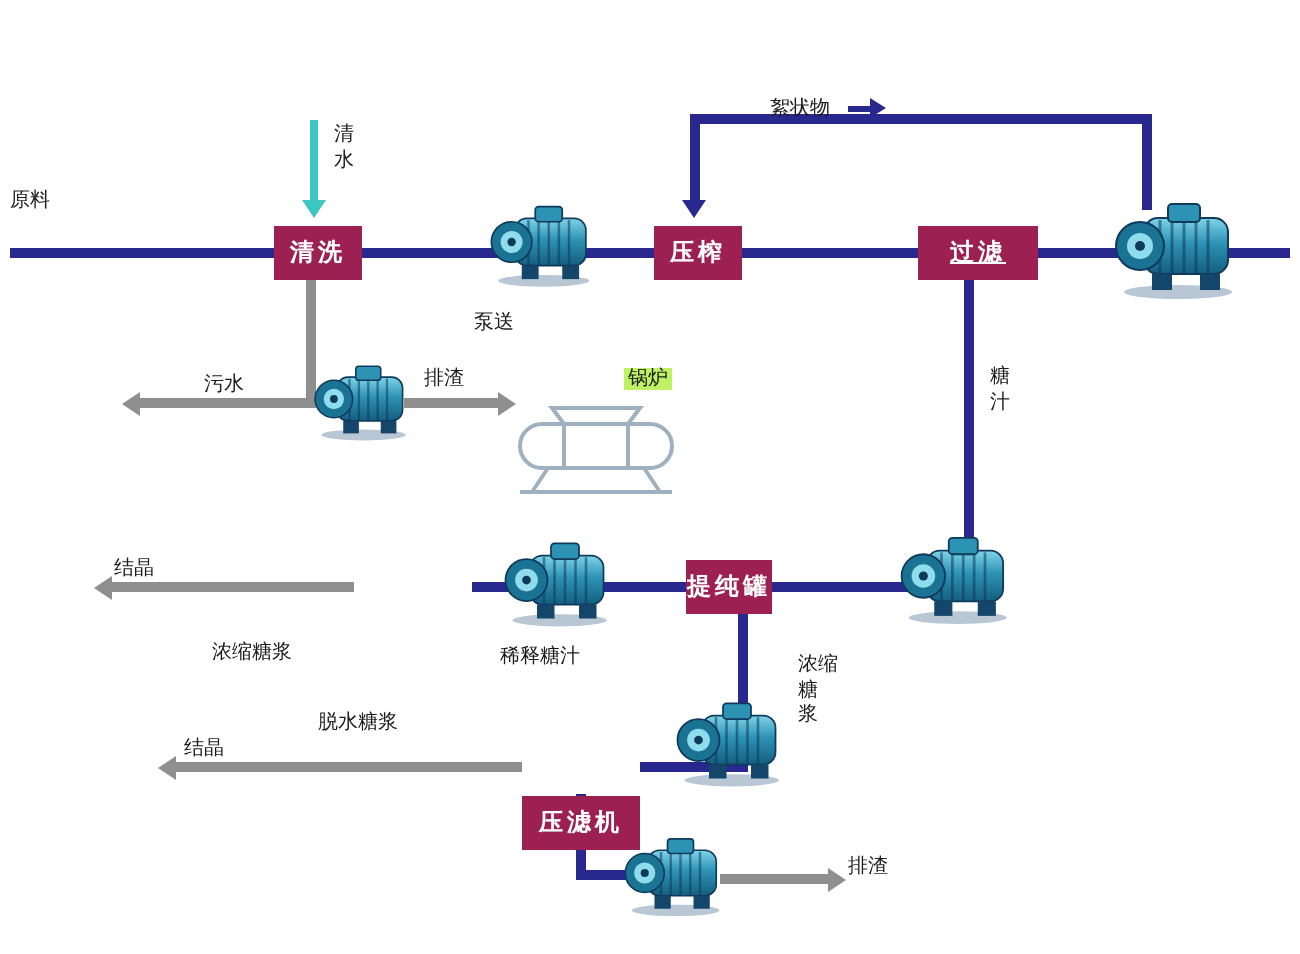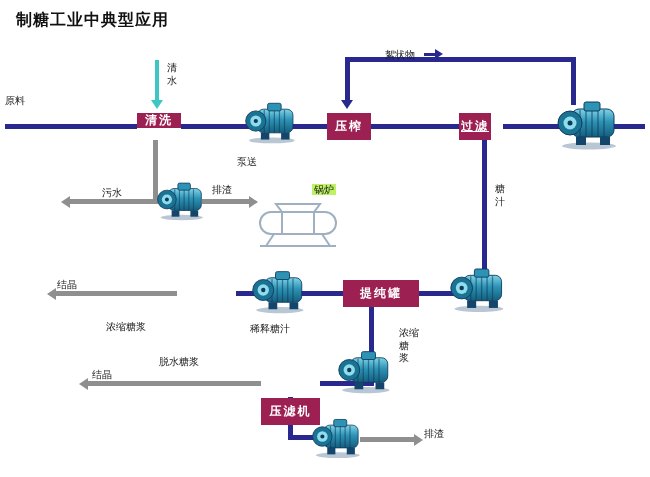--- a/index.html
+++ b/index.html
@@ -59,41 +59,40 @@
         <line x1="22" y1="42" x2="14" y2="54"></line>
         <line x1="70" y1="42" x2="78" y2="54"></line>
         <line x1="8" y1="54" x2="84" y2="54"></line>
       </g>
     </symbol>
   </defs>
 </svg>
 
 <div class="canvas">
 
-  <div class="title">制糖工业中典型应用</div>
 
   <div class="lbl" style="left:5px; top:95px;">原料</div>
   <div class="line navy" style="left:5px; top:124px; width:132px; height:5px;"></div>
 
   <div class="line cyanl" style="left:155px; top:60px; width:4px; height:43px;"></div>
   <div class="arr arr-down-cyan" style="left:151px; top:100px;"></div>
   <div class="lbl" style="left:167px; top:62px;">清
 水</div>
 
-  <div class="box" style="left:137px; top:113px; width:44px; height:15px;">清洗</div>
+  <div class="box" style="left:137px; top:113px; width:44px; height:27px;">清洗</div>
 
   <div class="line navy" style="left:181px; top:124px; width:146px; height:5px;"></div>
   <svg class="pump" style="left:244px; top:98px; width:54px; height:46px;">
       <use href="#pump"></use>
     </svg>
   <div class="lbl" style="left:237px; top:156px;">泵送</div>
 
   <div class="box" style="left:327px; top:113px; width:44px; height:27px;font-family:Liberation Mono, monospace;">压榨</div>
   <div class="line navy" style="left:371px; top:124px; width:88px; height:5px;"></div>
-  <div class="box" style="left:459px; top:113px; width:32px; height:27px;text-decoration:underline;">过滤</div>
+  <div class="box" style="left:459px; top:113px; width:60px; height:27px;text-decoration:underline;">过滤</div>
   <div class="line navy" style="left:503px; top:124px; width:142px; height:5px;"></div>
   <svg class="pump" style="left:556px; top:96px; width:64px; height:54px;">
       <use href="#pump"></use>
     </svg>
 
   <div class="line navy" style="left:345px; top:57px; width:231px; height:5px;"></div>
   <div class="line navy" style="left:571px; top:57px; width:5px; height:48px;"></div>
   <div class="line navy" style="left:345px; top:60px; width:5px; height:44px;"></div>
   <div class="arr arr-down-navy" style="left:341px; top:100px;"></div>
   <div class="lbl" style="left:385px; top:49px;">絮状物</div>
@@ -120,21 +119,21 @@
   <div class="lbl" style="left:312px; top:184px;"><span class="chip">锅炉</span></div>
 
   <div class="line navy" style="left:482px; top:140px; width:5px; height:152px;"></div>
   <div class="lbl" style="left:495px; top:183px;">糖
 汁</div>
   <svg class="pump" style="left:449px; top:263px; width:58px; height:50px;">
       <use href="#pump"></use>
     </svg>
 
   <div class="line navy" style="left:236px; top:291px; width:251px; height:5px;"></div>
-  <div class="box" style="left:343px; top:280px; width:76px; height:27px;">提纯罐</div>
+  <div class="box" style="left:343px; top:280px; width:43px; height:27px;">提纯罐</div>
   <svg class="pump" style="left:251px; top:266px; width:56px; height:48px;">
       <use href="#pump"></use>
     </svg>
   <div class="lbl" style="left:250px; top:323px;">稀释糖汁</div>
 
   <div class="line grayl" style="left:56px; top:291px; width:121px; height:5px;"></div>
   <div class="arr arr-left-gray" style="left:47px; top:288px;"></div>
   <div class="lbl" style="left:106px; top:273px;margin-top:48px;">浓缩糖浆</div>
   <div class="lbl" style="left:57px; top:279px;">结晶</div>
 

